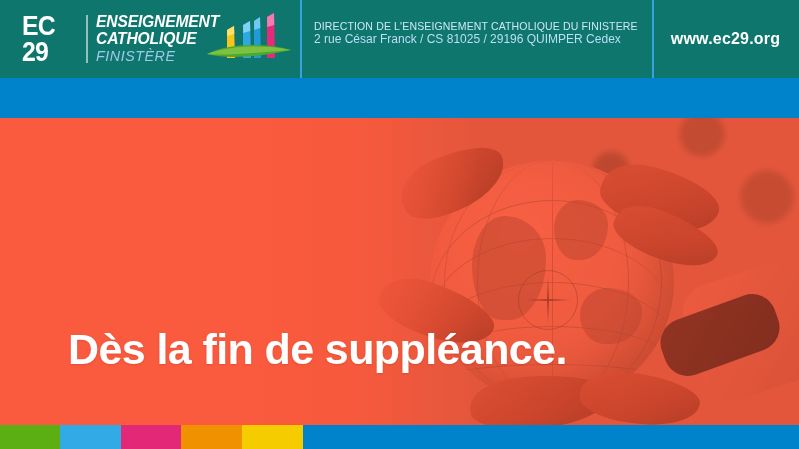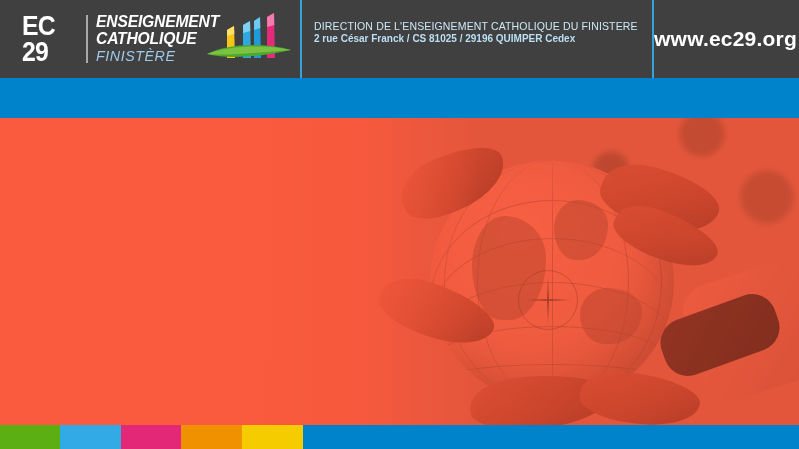--- a/index.html
+++ b/index.html
@@ -18,21 +18,21 @@
     overflow: hidden;
     background: #0083CA;
   }
 
   
   .header {
     position: absolute;
     left: 0; top: 0;
     width: 799px;
     height: 78px;
-    background: #404040;
+    background: #0f766e;
     overflow: hidden;
   }
 
   .header-logo-zone {
     position: absolute;
     left: 0; top: 0;
     width: 300px;
     height: 78px;
   }
 
@@ -119,39 +119,38 @@
   .contact .c-title {
     display: block;
     font-size: 10.5px;
     letter-spacing: 0.15px;
     line-height: 14px;
     color: #CDE8F8;
     white-space: nowrap;
   }
   .contact .c-line {
     display: block;
-    font-size: 10px;
+    font-size: 12px;
     line-height: 12.5px;
     color: #BBDFF5;
     white-space: nowrap;
-    font-weight: bold;
   }
 
   .site-url {
     position: absolute;
     left: 652px;
     top: 0;
     width: 147px;
     height: 78px;
     display: flex;
     align-items: center;
     justify-content: center;
     color: #ffffff;
     font-weight: bold;
-    font-size: 21px;
+    font-size: 16px;
     letter-spacing: 0.2px;
   }
 
   
   .navbar {
     position: absolute;
     left: 0; top: 78px;
     width: 799px;
     height: 40px;
     background: #0B4268;
@@ -423,20 +422,21 @@
         <div class="hand" style="left:470px; top:258px; width:140px; height:52px; transform:rotate(-4deg);"></div>
         <div class="hand" style="left:580px; top:256px; width:120px; height:50px; transform:rotate(8deg);"></div>
         <div class="hand" style="left:18px;  top:164px; width:96px;  height:44px; transform:rotate(12deg);"></div>
       </div>
 
       <div class="hero-wash"></div>
       <div class="hero-wash2"></div>
       <div class="hero-fade"></div>
     </div>
 
+    <div class="hero-title">Dès la fin de suppléance.</div>
   </div>
 
   <div class="strip">
     <span style="width:60px;  background:#5BAF12;"></span>
     <span style="width:61px;  background:#32AAE5;"></span>
     <span style="width:60px;  background:#E42878;"></span>
     <span style="width:61px;  background:#F09200;"></span>
     <span style="width:61px;  background:#F5CC00;"></span>
     <span style="width:496px; background:#0083CA;"></span>
   </div>

